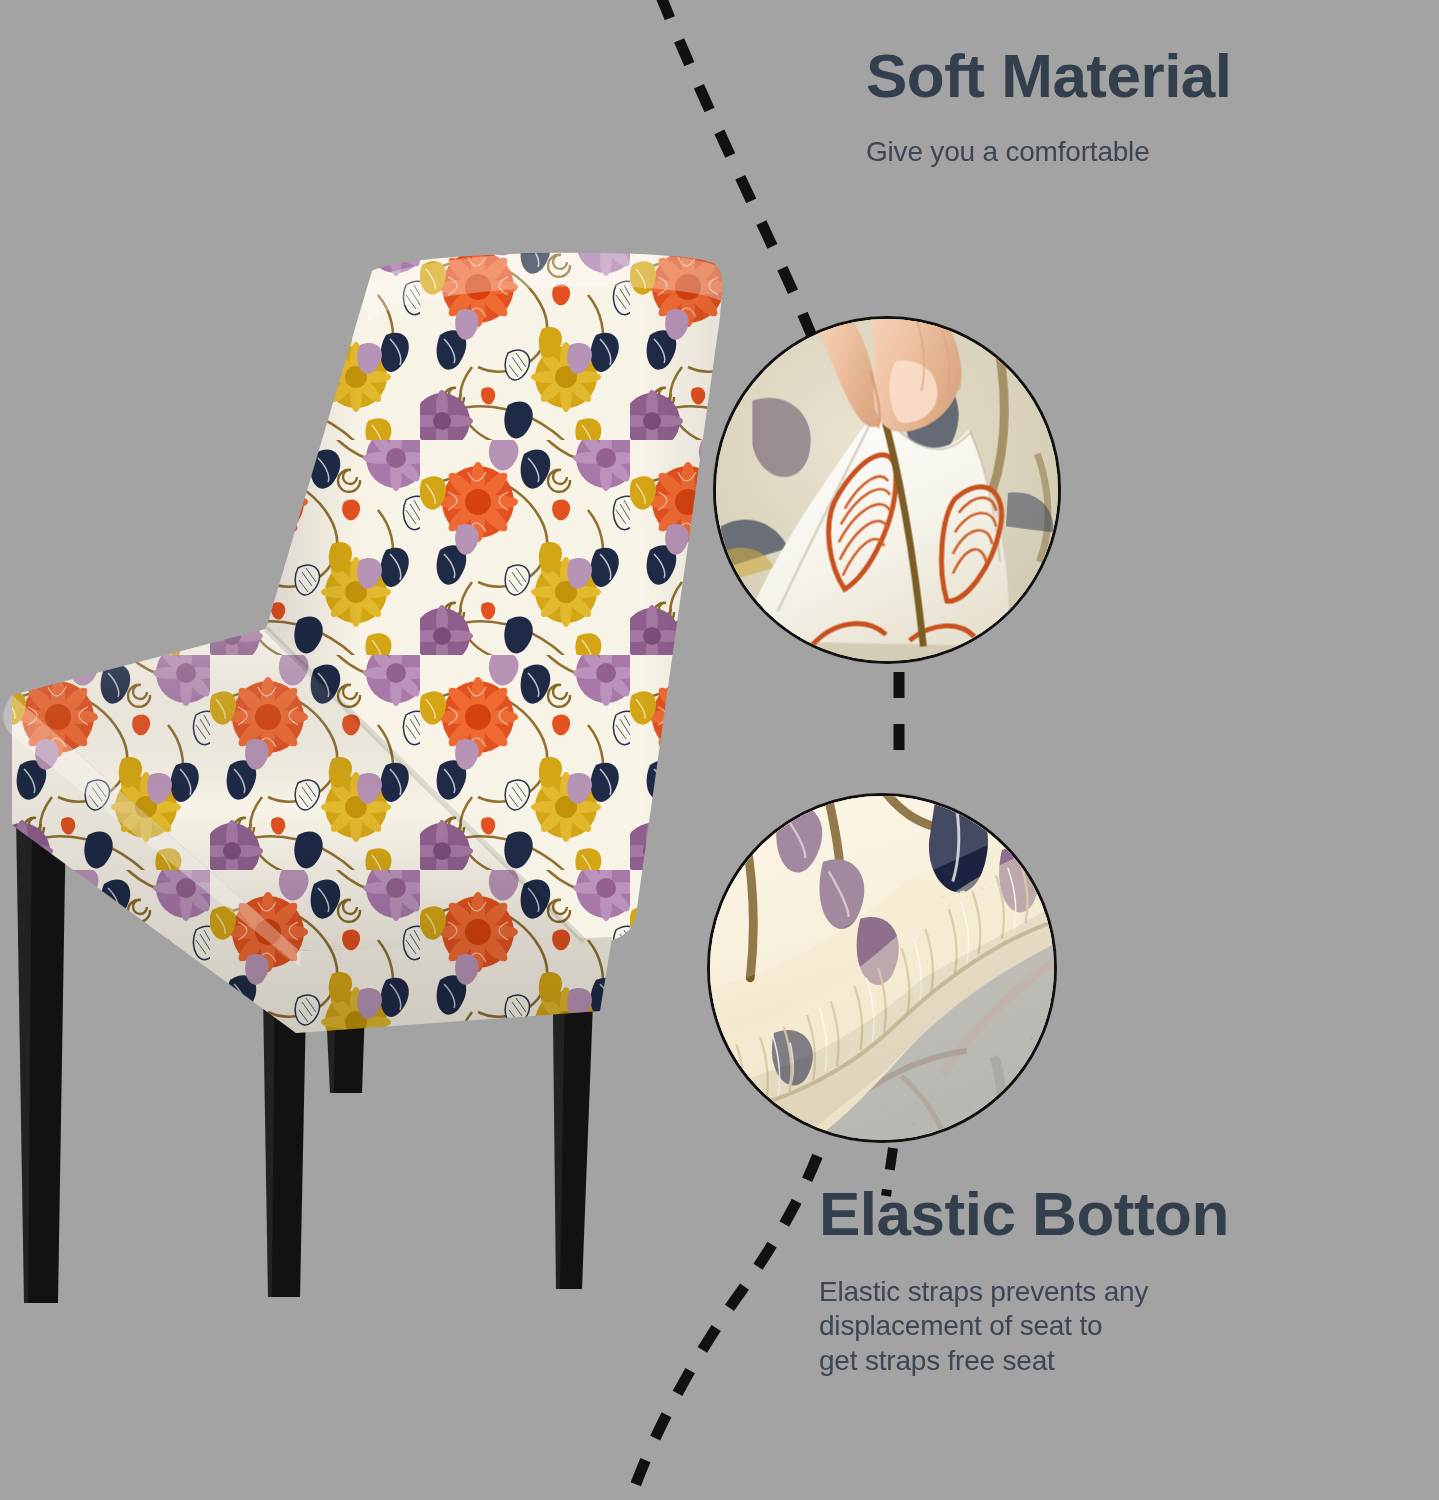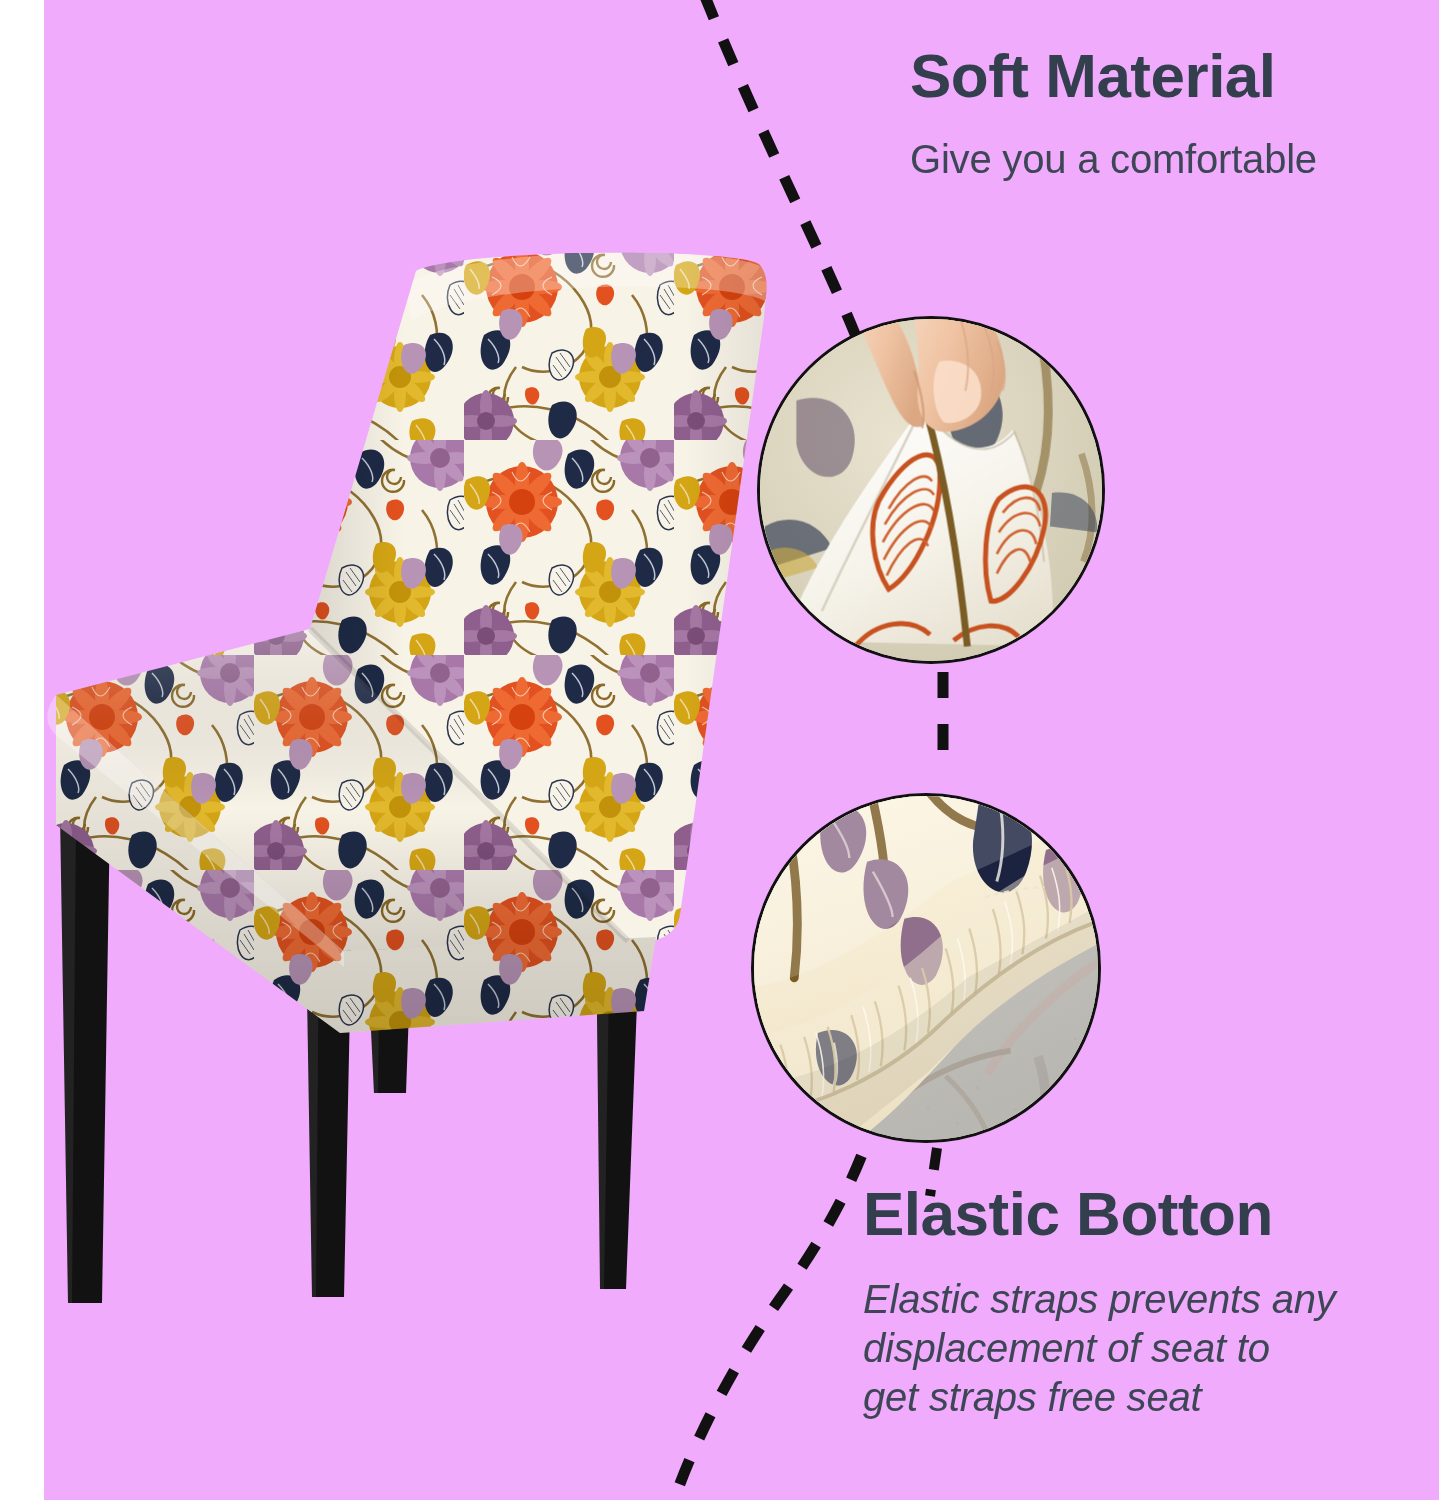--- a/index.html
+++ b/index.html
@@ -1,35 +1,35 @@
 <!DOCTYPE html>
 <html><head>
 <meta charset="utf-8">
 <style>
   html,body{margin:0;padding:0;background:#fff;}
   body{width:1439px;height:1500px;position:relative;overflow:hidden;
        font-family:"Liberation Sans","DejaVu Sans",sans-serif;
        -webkit-font-smoothing:antialiased;}
 
-  .stage{position:absolute;inset:0;background:#f0abfc;margin-left:44px;}
+  .stage{position:absolute;inset:0;background:#a3a3a3;}
 
   
   .txt-block{position:absolute;}
   .headline{
     font-size:62px;font-weight:700;letter-spacing:-0.5px;
     color:#343f4d;line-height:1.02;white-space:nowrap;
   }
   .subline{
-    font-size:40px;font-weight:400;color:#3c4654;line-height:1.22;
+    font-size:28px;font-weight:400;color:#3c4654;line-height:1.22;
     letter-spacing:-0.2px;
   }
   #top-text{left:866px;top:44px;width:560px;}
   #top-text .subline{margin-top:28px;max-width:520px;}
   #bottom-text{left:819px;top:1182px;width:570px;}
-  #bottom-text .subline{margin-top:30px;max-width:560px;font-style:italic;}
+  #bottom-text .subline{margin-top:30px;max-width:560px;}
 
   
   #curve{position:absolute;left:0;top:0;width:1439px;height:1500px;
          pointer-events:none;}
 
   
   #chair{position:absolute;left:0px;top:225px;width:740px;height:1090px;}
 
   
   .detail-circle{

